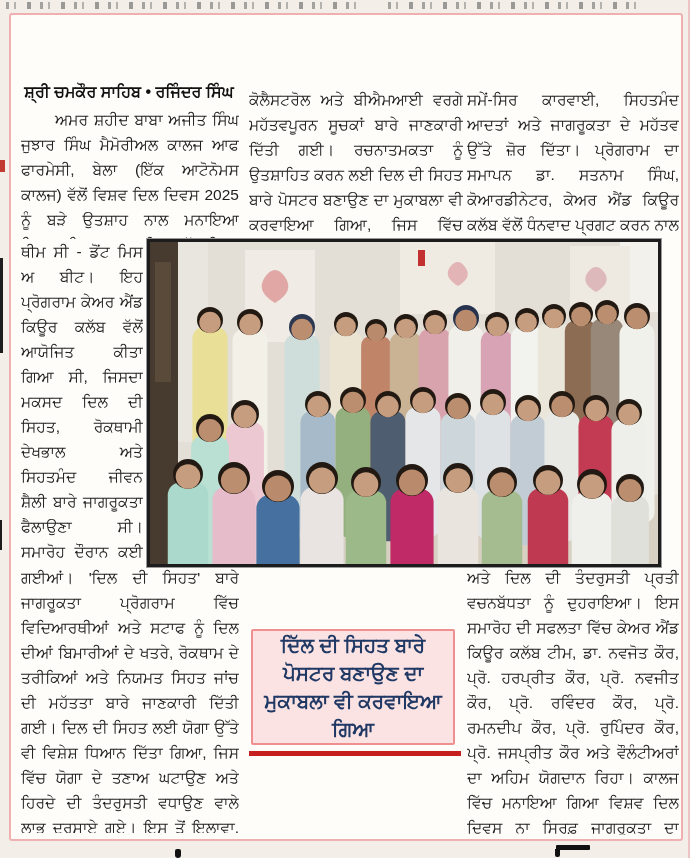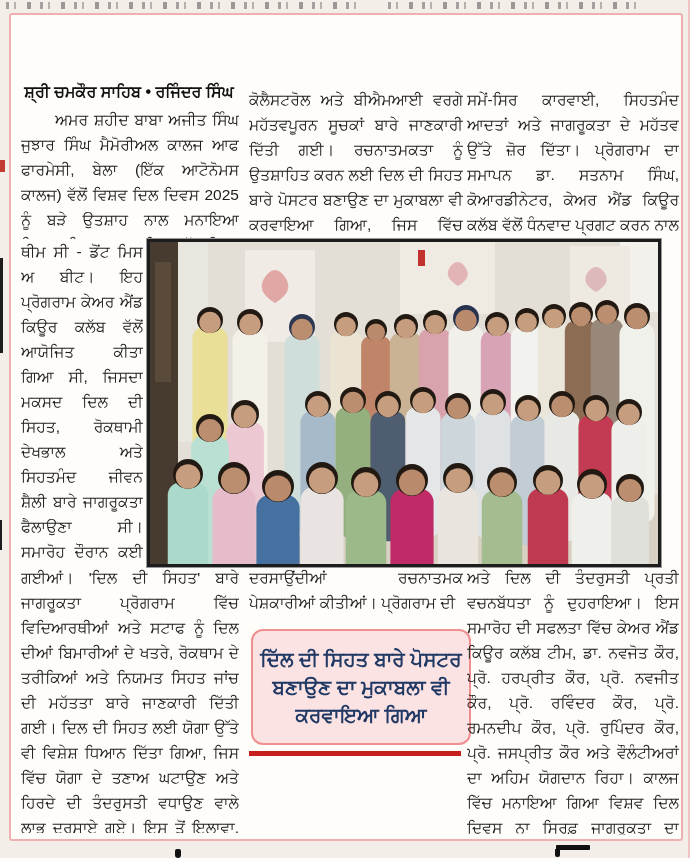--- a/index.html
+++ b/index.html
@@ -43,22 +43,22 @@
   .c1-mid{top:224px;height:324px;width:122px;}
   .c1-bot{top:550px;height:268px;}
   .c2-top{top:72px;height:152px;}
   .c2-mid{top:550px;height:60px;}
   .c2-bot{top:744px;height:76px;}
   .c3-top{top:72px;height:152px;}
   .c3-bot{top:550px;height:270px;}
 
   
   .pull-quote{
-    position:absolute;left:240px;top:614px;width:220px;height:116px;
-    background:#fbe3e3;border:2px solid #ef8f8f;border-radius:12px;
+    position:absolute;left:240px;top:614px;width:204px;height:116px;
+    background:#fbe3e3;border:2px solid #ef8f8f;border-radius:2px;
     display:flex;align-items:center;justify-content:center;
     font-size:20px;line-height:28px;font-weight:700;color:#1f3864;
     text-align:center;padding:2px 6px;box-sizing:border-box;
   }
   .red-divider{position:absolute;left:238px;top:736px;width:212px;height:5px;background:#c6201e;}
 
   
   .photo-frame{
     position:absolute;left:136px;top:224px;width:508px;height:322px;
     border:3px solid #1c1c1c;outline:1px solid #9a9a9a;background:#e3ded6;
@@ -300,23 +300,20 @@
   </div>
 
   <div class="col c1 c1-mid">
     <p>ਥੀਮ ਸੀ - ਡੋਂਟ ਮਿਸ ਅ ਬੀਟ। ਇਹ ਪ੍ਰੋਗਰਾਮ ਕੇਅਰ ਐਂਡ ਕਿਊਰ ਕਲੱਬ ਵੱਲੋਂ ਆਯੋਜਿਤ ਕੀਤਾ ਗਿਆ ਸੀ, ਜਿਸਦਾ ਮਕਸਦ ਦਿਲ ਦੀ ਸਿਹਤ, ਰੋਕਥਾਮੀ ਦੇਖਭਾਲ ਅਤੇ ਸਿਹਤਮੰਦ ਜੀਵਨ ਸ਼ੈਲੀ ਬਾਰੇ ਜਾਗਰੂਕਤਾ ਫੈਲਾਉਣਾ ਸੀ। ਸਮਾਰੋਹ ਦੌਰਾਨ ਕਈ ਗਤੀਵਿਧੀਆਂ ਆਯੋਜਿਤ ਕੀਤੀਆਂ</p>
   </div>
 
   <div class="col c1 c1-bot">
     <p>ਗਈਆਂ। 'ਦਿਲ ਦੀ ਸਿਹਤ' ਬਾਰੇ ਜਾਗਰੂਕਤਾ ਪ੍ਰੋਗਰਾਮ ਵਿੱਚ ਵਿਦਿਆਰਥੀਆਂ ਅਤੇ ਸਟਾਫ ਨੂੰ ਦਿਲ ਦੀਆਂ ਬਿਮਾਰੀਆਂ ਦੇ ਖਤਰੇ, ਰੋਕਥਾਮ ਦੇ ਤਰੀਕਿਆਂ ਅਤੇ ਨਿਯਮਤ ਸਿਹਤ ਜਾਂਚ ਦੀ ਮਹੱਤਤਾ ਬਾਰੇ ਜਾਣਕਾਰੀ ਦਿੱਤੀ ਗਈ। ਦਿਲ ਦੀ ਸਿਹਤ ਲਈ ਯੋਗਾ ਉੱਤੇ ਵੀ ਵਿਸ਼ੇਸ਼ ਧਿਆਨ ਦਿੱਤਾ ਗਿਆ, ਜਿਸ ਵਿੱਚ ਯੋਗਾ ਦੇ ਤਣਾਅ ਘਟਾਉਣ ਅਤੇ ਹਿਰਦੇ ਦੀ ਤੰਦਰੁਸਤੀ ਵਧਾਉਣ ਵਾਲੇ ਲਾਭ ਦਰਸਾਏ ਗਏ। ਇਸ ਤੋਂ ਇਲਾਵਾ, ਦਿਲ ਦੀ ਸਿਹਤ ਜਾਂਚ ਕੈਂਪ ਲਗਾਇਆ ਗਿਆ, ਜਿਸ ਵਿੱਚ ਖੂਨ ਦਾ ਦਬਾਅ,</p>
   </div>
 
-  <div class="col c2 c2-mid">
-    <p>ਦਰਸਾਉਂਦੀਆਂ ਰਚਨਾਤਮਕ ਪੇਸ਼ਕਾਰੀਆਂ ਕੀਤੀਆਂ। ਪ੍ਰੋਗਰਾਮ ਦੀ</p>
-  </div>
 
   <div class="pull-quote">
     <span>ਦਿੱਲ ਦੀ ਸਿਹਤ ਬਾਰੇ ਪੋਸਟਰ ਬਣਾਉਣ ਦਾ ਮੁਕਾਬਲਾ ਵੀ ਕਰਵਾਇਆ ਗਿਆ</span>
   </div>
 
   <div class="red-divider"></div>
 
 
   <div class="col c3 c3-bot">
     <p>ਅਤੇ ਦਿਲ ਦੀ ਤੰਦਰੁਸਤੀ ਪ੍ਰਤੀ ਵਚਨਬੱਧਤਾ ਨੂੰ ਦੁਹਰਾਇਆ। ਇਸ ਸਮਾਰੋਹ ਦੀ ਸਫਲਤਾ ਵਿੱਚ ਕੇਅਰ ਐਂਡ ਕਿਊਰ ਕਲੱਬ ਟੀਮ, ਡਾ. ਨਵਜੋਤ ਕੌਰ, ਪ੍ਰੋ. ਹਰਪ੍ਰੀਤ ਕੌਰ, ਪ੍ਰੋ. ਨਵਜੀਤ ਕੌਰ, ਪ੍ਰੋ. ਰਵਿੰਦਰ ਕੌਰ, ਪ੍ਰੋ. ਰਮਨਦੀਪ ਕੌਰ, ਪ੍ਰੋ. ਰੁਪਿੰਦਰ ਕੌਰ, ਪ੍ਰੋ. ਜਸਪ੍ਰੀਤ ਕੌਰ ਅਤੇ ਵੌਲੰਟੀਅਰਾਂ ਦਾ ਅਹਿਮ ਯੋਗਦਾਨ ਰਿਹਾ। ਕਾਲਜ ਵਿੱਚ ਮਨਾਇਆ ਗਿਆ ਵਿਸ਼ਵ ਦਿਲ ਦਿਵਸ ਨਾ ਸਿਰਫ਼ ਜਾਗਰੂਕਤਾ ਦਾ ਸੰਦਰਸ਼ ਬਣਿਆ, ਬਲਕਿ ਇਸਨੇ ਭਾਗੀਦਾਰਾਂ ਨੂੰ ਵਧੀਆ ਦਿਲ ਦੀ ਸਿਹਤ ਲਈ ਵਚਨਬੱਧ ਹੋਣ ਲਈ ਪ੍ਰੇਰਿਤ ਕੀਤਾ।</p>

